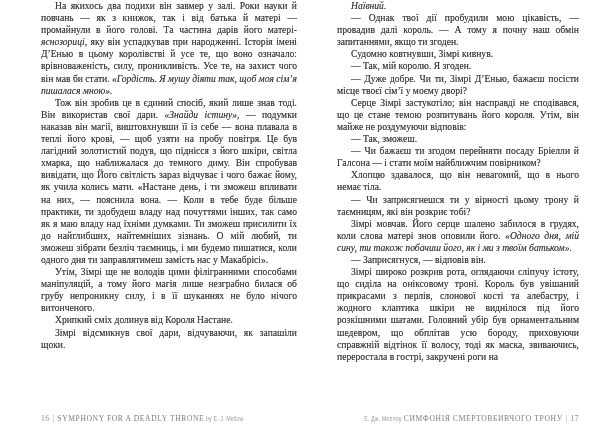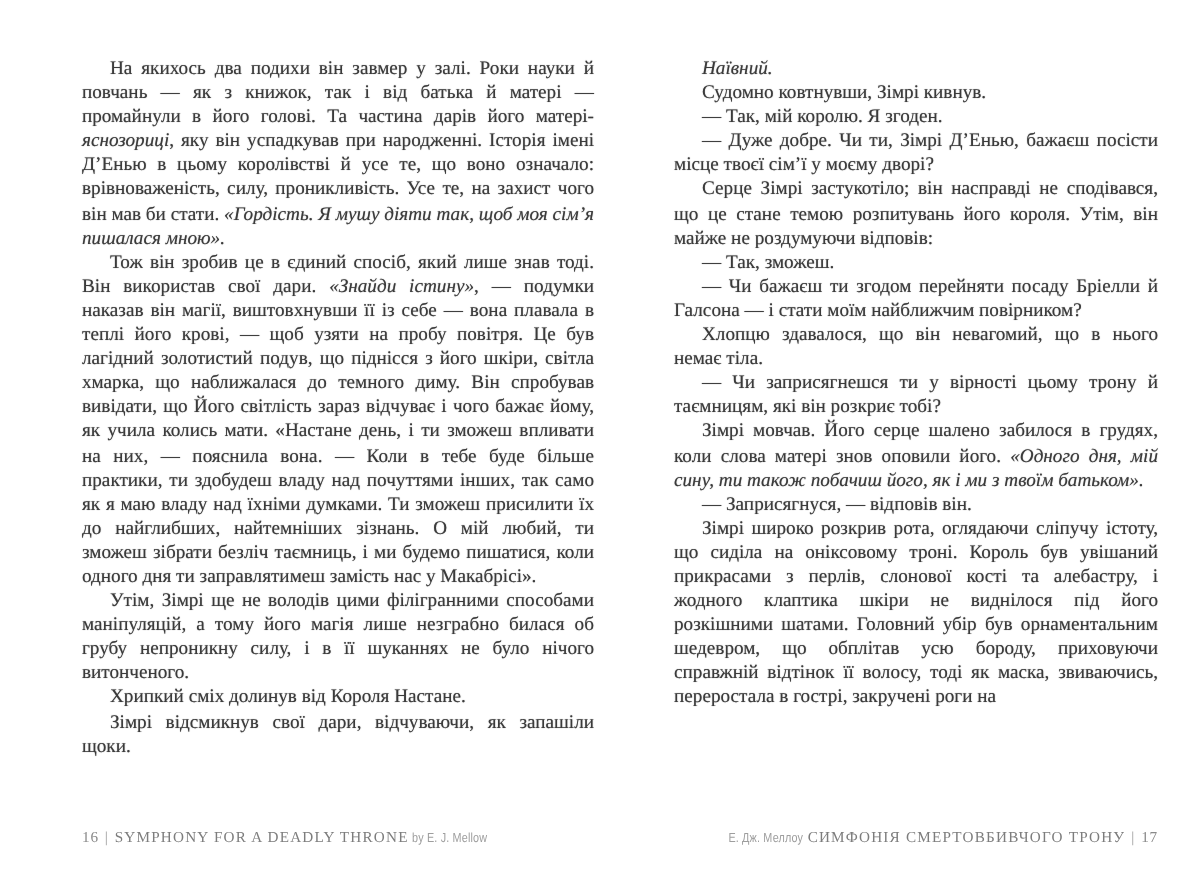--- a/index.html
+++ b/index.html
@@ -22,21 +22,20 @@
   }
   .page-left {
     left: 41px;
     width: 256px;
   }
   .page-right {
     left: 337px;
     width: 242px;
   }
   .page-body {
-    padding-top: 29px;
     font-size: 9.6px;
     line-height: 12.1px;
     text-align: justify;
     text-shadow: 0 0 0.5px rgba(59,59,59,0.65);
   }
   .page-body p {
     margin: 0;
     text-indent: 14px;
   }
   .page-body em {
@@ -92,20 +91,21 @@
         <p><span>Тож він зробив це в єдиний спосіб, який лише знав тоді. Він використав свої дари. </span><em>«Знайди істину»</em><span>, — подумки наказав він магії, виштовхнувши її із себе — вона плавала в теплі його крові, — щоб узяти на пробу повітря. Це був лагідний золотистий подув, що піднісся з його шкіри, світла хмарка, що наближалася до темного диму. Він спробував вивідати, що Його світлість зараз відчуває і чого бажає йому, як учила колись мати. «Настане день, і ти зможеш впливати на них, — пояснила вона. — Коли в тебе буде більше практики, ти здобудеш владу над почуттями інших, так само як я маю владу над їхніми думками. Ти зможеш присилити їх до найглибших, найтемніших зізнань. О мій любий, ти зможеш зібрати безліч таємниць, і ми будемо пишатися, коли одного дня ти заправлятимеш замість нас у Макабрісі».</span></p>
         <p><span>Утім, Зімрі ще не володів цими філігранними способами маніпуляцій, а тому його магія лише незграбно билася об грубу непроникну силу, і в її шуканнях не було нічого витонченого.</span></p>
         <p><span>Хрипкий сміх долинув від Короля Настане.</span></p>
         <p><span>Зімрі відсмикнув свої дари, відчуваючи, як запашіли щоки.</span></p>
       </div>
   </div>
 
   <div class="page page-right">
     <div class="page-body" id="right-page-body">
         <p><em>Наївний.</em></p>
+        <p><span>— Однак твої дії пробудили мою цікавість, — провадив далі король. — А тому я почну наш обмін запитаннями, якщо ти згоден.</span></p>
         <p><span>Судомно ковтнувши, Зімрі кивнув.</span></p>
         <p><span>— Так, мій королю. Я згоден.</span></p>
         <p><span>— Дуже добре. Чи ти, Зімрі Д’Енью, бажаєш посісти місце твоєї сім’ї у моєму дворі?</span></p>
         <p><span>Серце Зімрі застукотіло; він насправді не сподівався, що це стане темою розпитувань його короля. Утім, він майже не роздумуючи відповів:</span></p>
         <p><span>— Так, зможеш.</span></p>
         <p><span>— Чи бажаєш ти згодом перейняти посаду Бріелли й Галсона — і стати моїм найближчим повірником?</span></p>
         <p><span>Хлопцю здавалося, що він невагомий, що в нього немає тіла.</span></p>
         <p><span>— Чи заприсягнешся ти у вірності цьому трону й таємницям, які він розкриє тобі?</span></p>
         <p><span>Зімрі мовчав. Його серце шалено забилося в грудях, коли слова матері знов оповили його. </span><em>«Одного дня, мій сину, ти також побачиш його, як і ми з твоїм батьком».</em></p>
         <p><span>— Заприсягнуся, — відповів він.</span></p>

